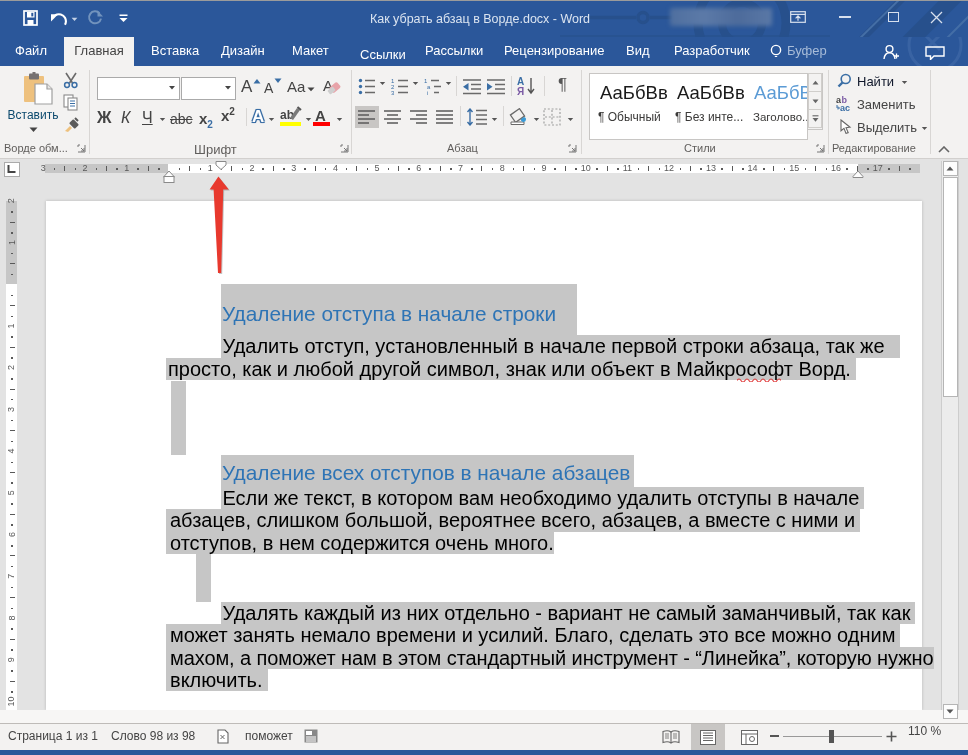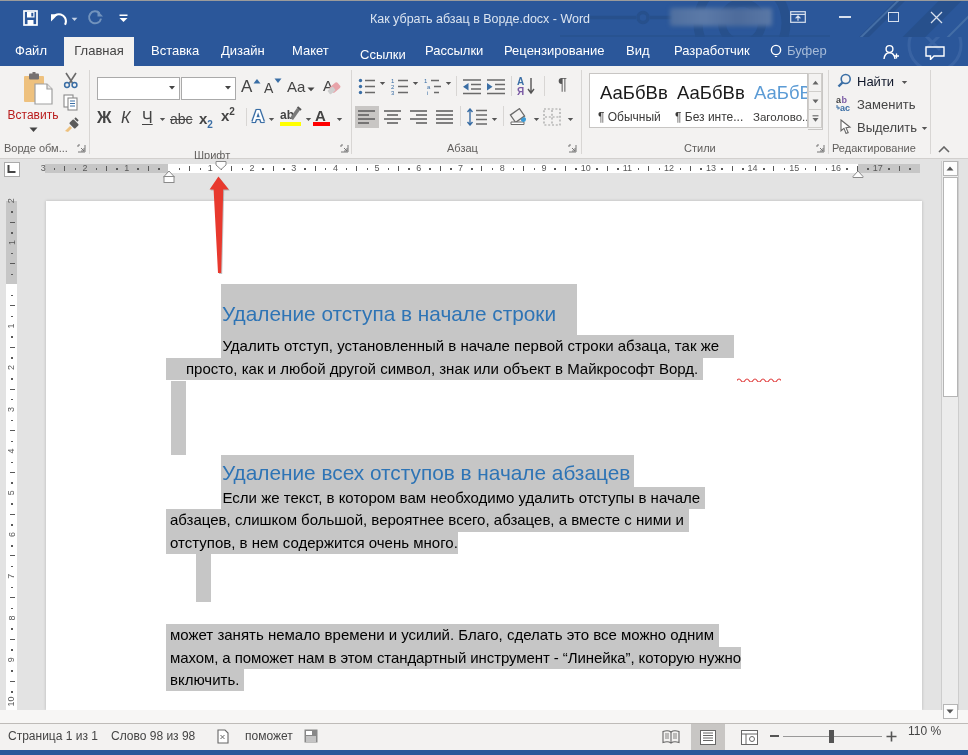--- a/index.html
+++ b/index.html
@@ -1,18 +1,18 @@
 <!DOCTYPE html>
 <html><head><meta charset="utf-8">
 <style>
   html,body{margin:0;padding:0;}
   body{width:968px;height:755px;overflow:hidden;position:relative;box-shadow:inset 1px 0 0 #7a7a7a;
        font-family:"Liberation Sans", sans-serif; background:#e3e3e3;}
   .abs{position:absolute;}
-  .bodyline{font-size:15px;line-height:22.3px;height:22.3px;background:#c6c6c6;padding-right:5px;white-space:nowrap;color:#000;}
+  .bodyline{font-size:20px;line-height:22.3px;height:22.3px;background:#c6c6c6;padding-right:5px;white-space:nowrap;color:#000;}
   .heading{font-size:20.8px;color:#2e74b5;white-space:nowrap;}
 </style>
 </head>
 <body>
 
 <div class="abs" id="titlebar" style="left:0;top:0;width:968px;height:37px;background:#2b579a;border-top:1px solid #9b9b9b;box-sizing:border-box;overflow:hidden;">
 
   <svg class="abs" style="left:0;top:0" width="968" height="37" viewBox="0 0 968 37">
     <g stroke="#27508c" fill="none">
       <circle cx="742" cy="22" r="44" stroke-width="9"></circle>
@@ -113,21 +113,21 @@
   <div class="abs" style="left:828px;top:4px;width:1px;height:84px;background:#d8d6d4;"></div>
   <div class="abs" style="left:930px;top:4px;width:1px;height:84px;background:#d8d6d4;"></div>
 
   <svg class="abs" style="left:22px;top:6px" width="34" height="34" viewBox="0 0 34 34">
     <rect x="2" y="4" width="20" height="26" rx="1" fill="#eec17e"></rect>
     <rect x="7" y="1.5" width="10" height="6" rx="1" fill="#767171"></rect>
     <rect x="10.5" y="0" width="3" height="3" fill="#767171"></rect>
     <path d="M13 12 h12 l5 5 v15 h-17 z" fill="#ffffff" stroke="#9f9f9f" stroke-width="1.2"></path>
     <path d="M25 12 v5 h5" fill="#e7e6e5" stroke="#9f9f9f" stroke-width="1.2"></path>
   </svg>
-  <div class="abs" style="left:0px;top:42px;width:66px;text-align:center;font-size:12px;color:#b91c1c;">Вставить</div>
+  <div class="abs" style="left:0px;top:42px;width:66px;text-align:center;font-size:12px;color:#0c4a6e;">Вставить</div>
   <svg class="abs" style="left:29px;top:61px" width="9" height="6" viewBox="0 0 9 6">
       <path d="M0.5 0.5 L4.5 5 L8.5 0.5" fill="#444444"></path>
     </svg>
 
   <svg class="abs" style="left:62px;top:6px" width="18" height="17" viewBox="0 0 18 17">
     <path d="M4 1 L10.5 11 M14 1 L7.5 11" stroke="#6a6a6a" stroke-width="1.6"></path>
     <circle cx="5" cy="13" r="2.4" fill="none" stroke="#3a6ea5" stroke-width="1.5"></circle>
     <circle cx="12.5" cy="13" r="2.4" fill="none" stroke="#3a6ea5" stroke-width="1.5"></circle>
   </svg>
 
@@ -196,21 +196,21 @@
   <div class="abs" style="left:280px;top:56px;width:21px;height:4px;background:#ffff00;"></div>
   <svg class="abs" style="left:305px;top:51px" width="7" height="5" viewBox="0 0 7 5">
       <path d="M0.8 1 L3.5 4 L6.2 1 z" fill="#555"></path>
     </svg>
 
   <div class="abs" style="left:315px;top:41px;font-size:15px;font-weight:bold;color:#444;">А</div>
   <div class="abs" style="left:313px;top:56px;width:17px;height:4px;background:#ff0000;"></div>
   <svg class="abs" style="left:336px;top:51px" width="7" height="5" viewBox="0 0 7 5">
       <path d="M0.8 1 L3.5 4 L6.2 1 z" fill="#555"></path>
     </svg>
-  <div class="abs" style="left:194px;top:83px;width:60px;font-size:11px;color:#605e5c;">Шрифт</div>
+  <div class="abs" style="left:194px;top:76px;width:60px;font-size:13px;color:#605e5c;">Шрифт</div>
   <svg class="abs" style="left:340px;top:78px" width="9" height="9" viewBox="0 0 9 9">
     <path d="M1 3 v-2 h2 M1 8 h7 v-7 M4 4 l3 3 M7 4 v3 h-3" stroke="#777" stroke-width="1" fill="none"></path>
   </svg>
 
   <svg class="abs" style="left:358px;top:12px" width="18" height="17" viewBox="0 0 18 17">
     <circle cx="2.5" cy="2.5" r="1.7" fill="#3a6ea5"></circle>
       <circle cx="2.5" cy="8.5" r="1.7" fill="#3a6ea5"></circle>
       <circle cx="2.5" cy="14.5" r="1.7" fill="#3a6ea5"></circle>
     <path d="M7 2.5 h10 M7 8.5 h10 M7 14.5 h10" stroke="#6a6a6a" stroke-width="1.6"></path>
   </svg>
@@ -288,21 +288,21 @@
     <path d="M9 2 v14 M2 9 h14" stroke="#a0a0a0" stroke-width="1.2" stroke-dasharray="2 1.8"></path>
   </svg>
   <svg class="abs" style="left:567px;top:51px" width="7" height="5" viewBox="0 0 7 5">
       <path d="M0.8 1 L3.5 4 L6.2 1 z" fill="#555"></path>
     </svg>
   <div class="abs" style="left:447px;top:76px;font-size:11px;color:#605e5c;">Абзац</div>
   <svg class="abs" style="left:568px;top:78px" width="9" height="9" viewBox="0 0 9 9">
     <path d="M1 3 v-2 h2 M1 8 h7 v-7 M4 4 l3 3 M7 4 v3 h-3" stroke="#777" stroke-width="1" fill="none"></path>
   </svg>
 
-  <div class="abs" style="left:589px;top:7px;width:219px;height:55px;background:#ffffff;border:1px solid #c8c6c4;box-sizing:border-box;overflow:hidden;">
+  <div class="abs" style="left:589px;top:7px;width:219px;height:67px;background:#ffffff;border:1px solid #c8c6c4;box-sizing:border-box;overflow:hidden;">
     <div class="abs" style="left:10px;top:8px;font-size:18.5px;color:#1a1a1a;">АаБбВв</div>
     <div class="abs" style="left:87px;top:8px;font-size:18.5px;color:#1a1a1a;">АаБбВв</div>
     <div class="abs" style="left:164px;top:8px;font-size:18.5px;color:#5b9bd5;white-space:nowrap;">АаБбВв</div>
     <div class="abs" style="left:8px;top:36px;font-size:12px;color:#3b3a39;white-space:nowrap;">¶ Обычный</div>
     <div class="abs" style="left:85px;top:36px;font-size:12px;color:#3b3a39;white-space:nowrap;">¶ Без инте...</div>
     <div class="abs" style="left:163px;top:36.5px;font-size:11.5px;color:#3b3a39;white-space:nowrap;">Заголово...</div>
   </div>
   <div class="abs" style="left:808px;top:7px;width:14px;height:55px;background:#f3f2f1;border:1px solid #c8c6c4;border-left:none;"></div>
   <div class="abs" style="left:808px;top:7px;width:14px;height:19px;border:1px solid #d0cecb;box-sizing:border-box;"></div>
   <div class="abs" style="left:808px;top:25px;width:14px;height:19px;border:1px solid #d0cecb;box-sizing:border-box;"></div>
@@ -501,24 +501,25 @@
   <polygon points="216,2.5 226,2.5 226,6 221,10.5 216,6" fill="#fdfdfd" stroke="#8a8a8a" stroke-width="1"></polygon>
   <polygon points="164,17.5 169,12 174,17.5 174,18.5 164,18.5" fill="#fdfdfd" stroke="#8a8a8a" stroke-width="1"></polygon>
   <rect x="164" y="17.5" width="10" height="6" fill="#fdfdfd" stroke="#8a8a8a" stroke-width="1"></rect>
   <polygon points="853,17.5 858,12 863,17.5 863,18.5 853,18.5" fill="#fdfdfd" stroke="#8a8a8a" stroke-width="1"></polygon>
 </svg>
   <div class="abs" style="left:221px;top:125.0px;width:356.0px;height:51.3px;background:#c6c6c6;"></div>
   <div class="abs" style="left:221px;top:296.0px;width:413.0px;height:32.0px;background:#c6c6c6;"></div>
   <div class="abs" style="left:171px;top:222.0px;width:15.0px;height:74.0px;background:#c6c6c6;"></div>
   <div class="abs" style="left:196px;top:395.0px;width:15.0px;height:48.0px;background:#c6c6c6;"></div>
   <div class="abs bodyline" style="left:220.5px;top:176.3px;padding-left:2px;padding-right:15px;">Удалить отступ, установленный в начале первой строки абзаца, так же</div>
-  <div class="abs bodyline" style="left:166px;top:198.6px;padding-left:20px;">просто, как и любой другой символ, знак или объект в Майкрософт Ворд.</div>
+  <div class="abs bodyline" style="left:166px;top:198.6px;padding-left:2px;">просто, как и любой другой символ, знак или объект в Майкрософт Ворд.</div>
   <div class="abs bodyline" style="left:166px;top:350.3px;padding-left:4px;">абзацев, слишком большой, вероятнее всего, абзацев, а вместе с ними и</div>
   <div class="abs bodyline" style="left:220.5px;top:328.0px;padding-left:2px;">Если же текст, в котором вам необходимо удалить отступы в начале</div>
   <div class="abs bodyline" style="left:166px;top:372.6px;padding-left:4px;padding-right:0;">отступов, в нем содержится очень много.</div>
+  <div class="abs bodyline" style="left:220.5px;top:443.0px;padding-left:2px;">Удалять каждый из них отдельно - вариант не самый заманчивый, так как</div>
   <div class="abs bodyline" style="left:166px;top:465.3px;padding-left:4px;">может занять немало времени и усилий. Благо, сделать это все можно одним</div>
   <div class="abs bodyline" style="left:166px;top:487.6px;padding-left:4px;padding-right:0;letter-spacing:-0.09px;">махом, а поможет нам в этом стандартный инструмент - “Линейка”, которую нужно</div>
   <div class="abs bodyline" style="left:166px;top:509.9px;padding-left:4px;">включить.</div>
   <div class="abs heading" style="left:222px;top:142.8px;">Удаление отступа в начале строки</div>
   <div class="abs heading" style="left:222px;top:301.5px;">Удаление всех отступов в начале абзацев</div>
   <svg class="abs" style="left:737px;top:218px" width="44" height="5" viewBox="0 0 44 5">
 <path d="M0 3.5 q2 -3 4 0 t4 0 t4 0 t4 0 t4 0 t4 0 t4 0 t4 0 t4 0 t4 0 t4 0" fill="none" stroke="#e03d3d" stroke-width="1.1"></path>
     </svg>
   <svg class="abs" style="left:195px;top:11px;filter:drop-shadow(1.5px 1.5px 0.6px rgba(110,110,110,0.4));" width="50" height="112" viewBox="0 0 50 112">
 <polygon points="23.4,6.5 33.8,19.5 28.2,19.5 26.2,103 23.0,103 18.6,19.5 14.6,19.5" fill="#e8392e"></polygon>

